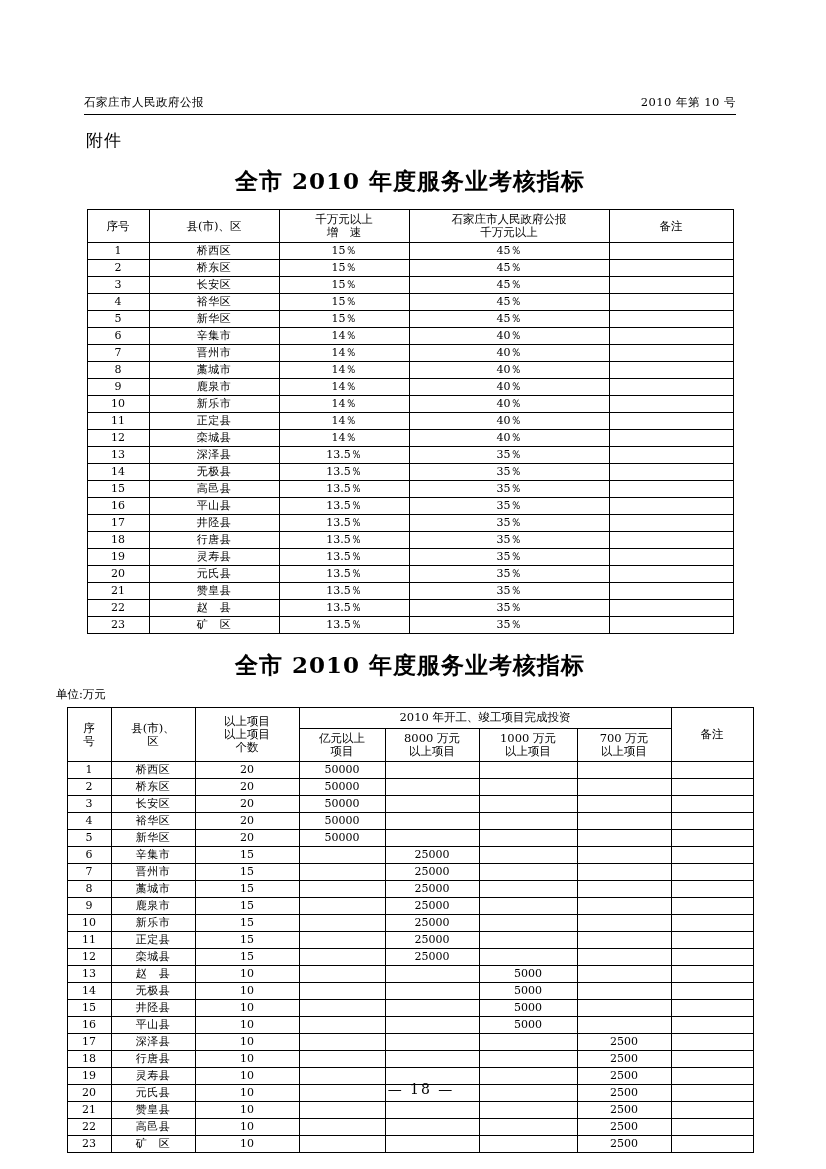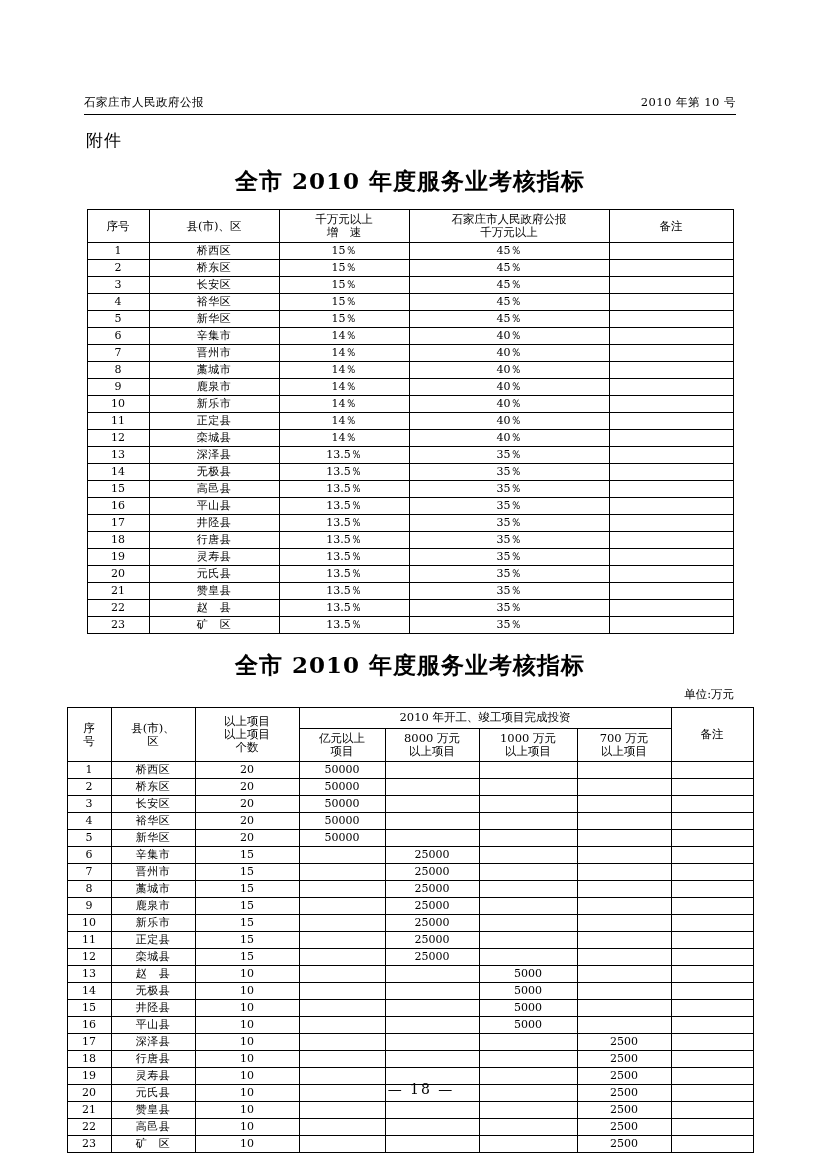--- a/index.html
+++ b/index.html
@@ -49,21 +49,21 @@
   }
   .doc-title-2 {
     text-align: center;
     font-size: 23px;
     font-weight: bold;
     letter-spacing: 1px;
     margin-top: 16px;
     margin-bottom: 6px;
   }
   .unit-note {
-    text-align: right;
+    text-align: left;
     font-size: 11.5px;
     margin: 0 30px 5px 0;
   }
   table.grid {
     border-collapse: collapse;
     width: 646px;
     margin: 0 auto;
     table-layout: fixed;
   }
   table.grid th, table.grid td {

